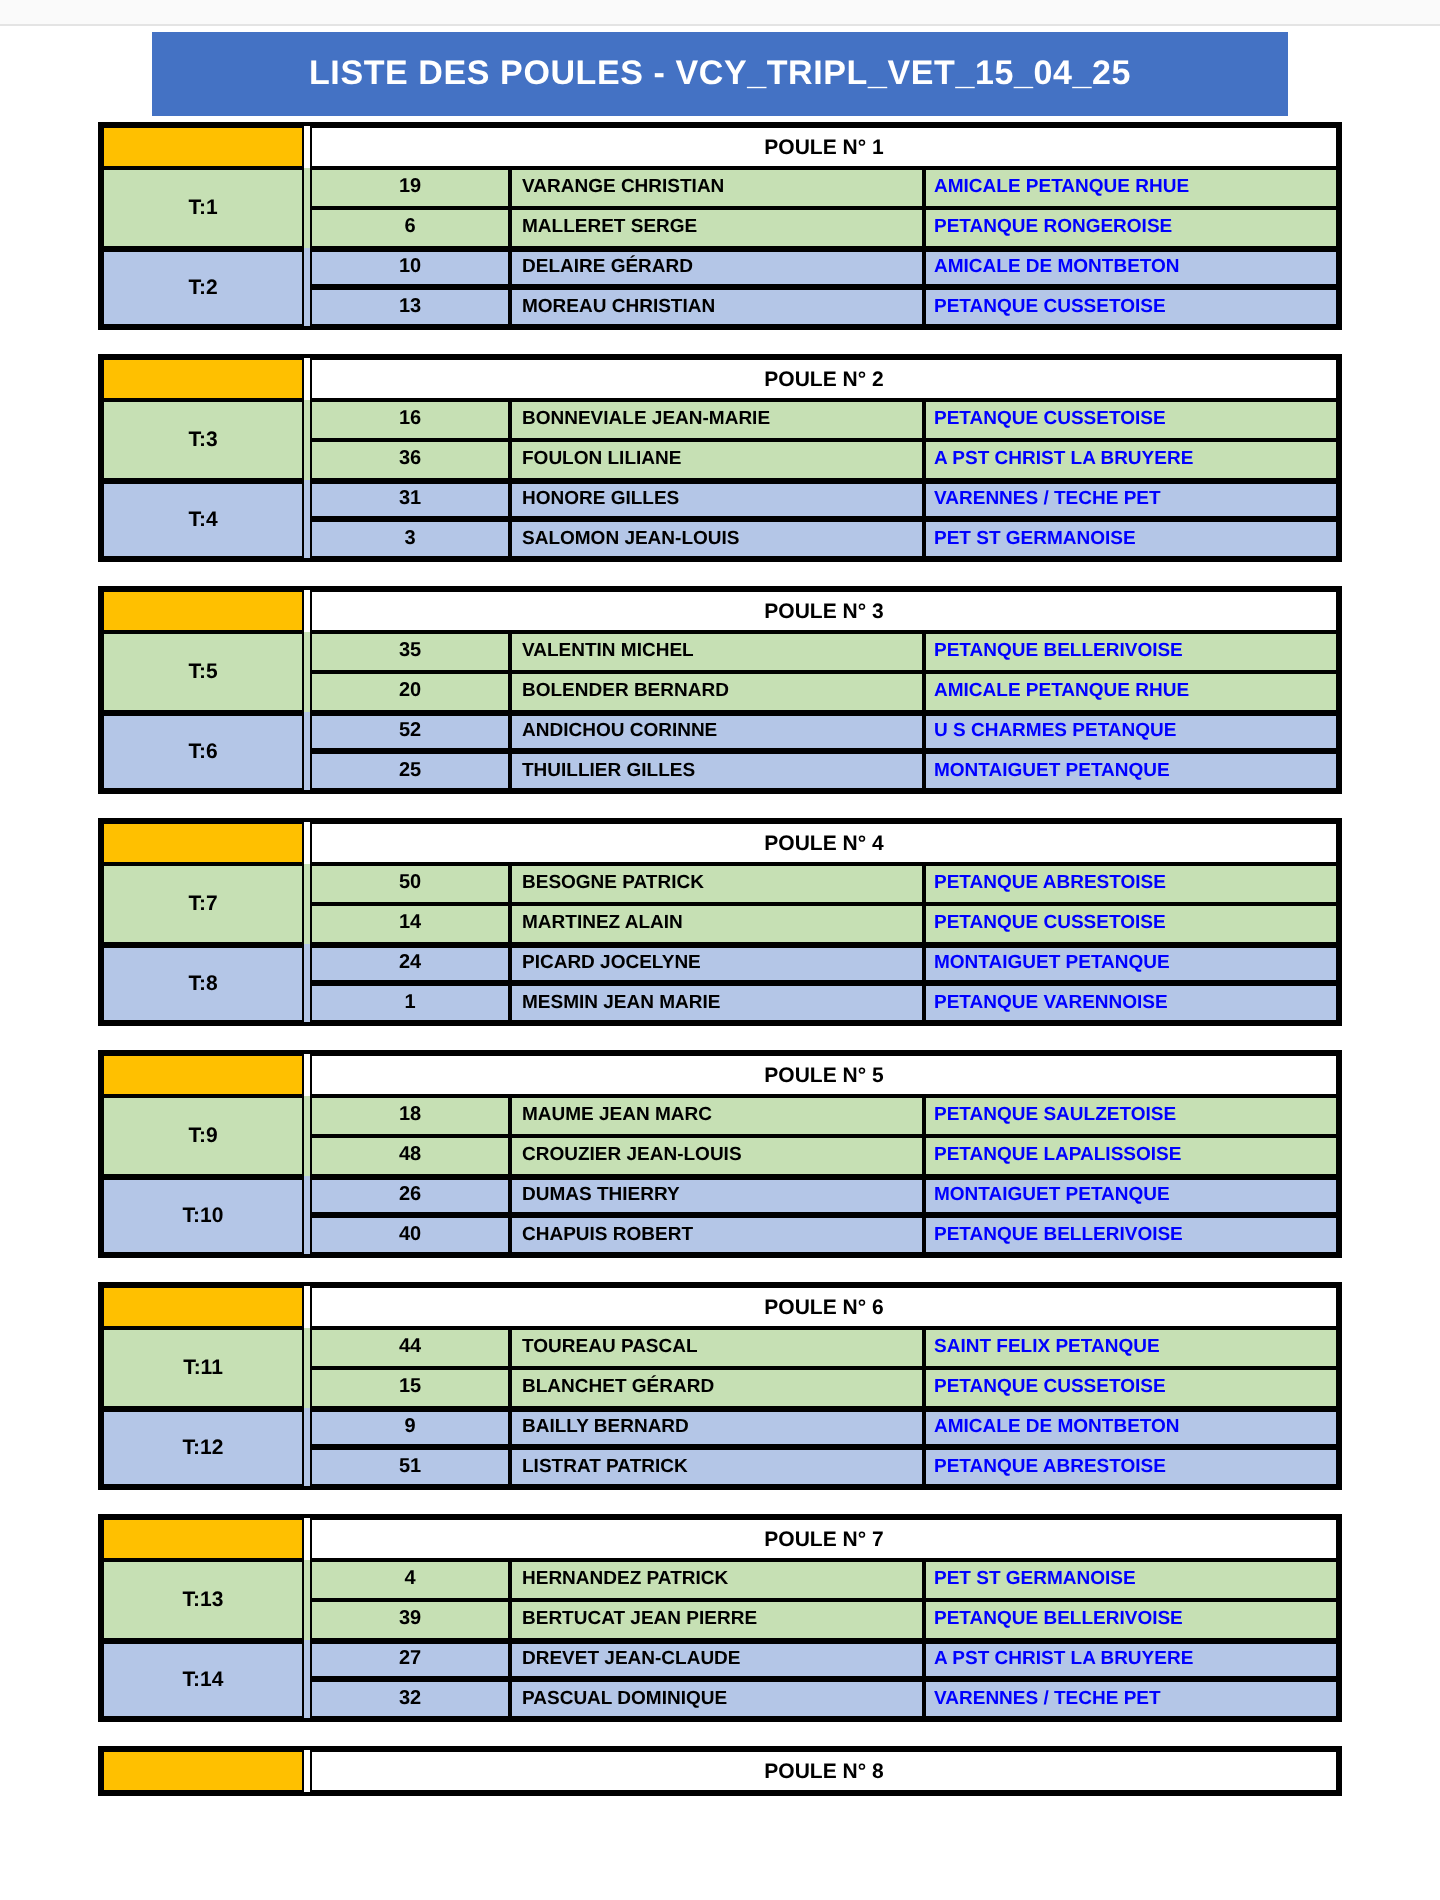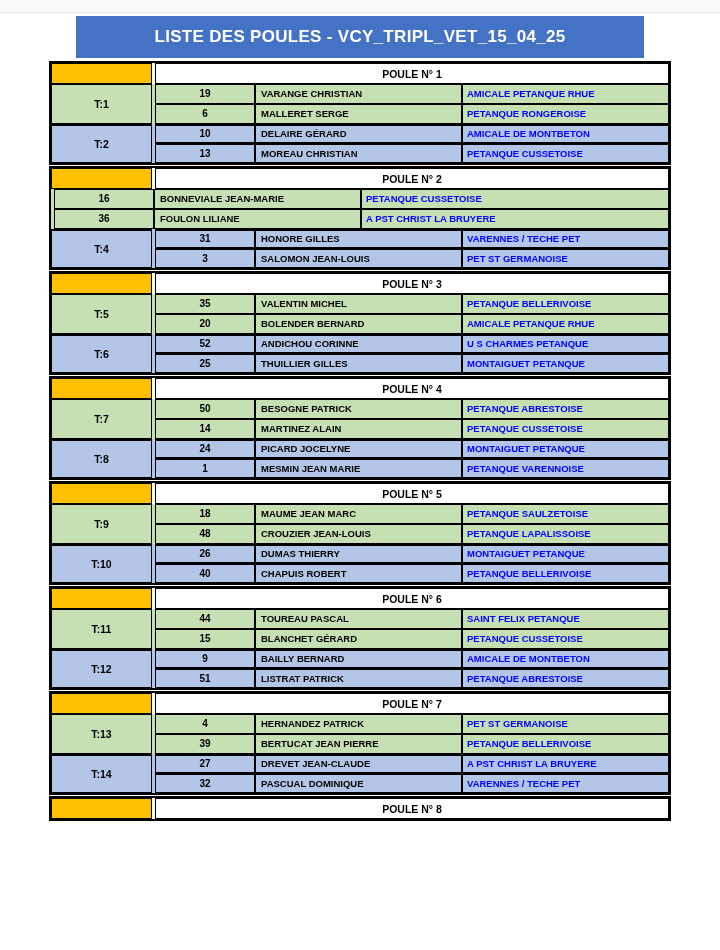--- a/index.html
+++ b/index.html
@@ -37,21 +37,21 @@
     display: flex;
     align-items: center;
     justify-content: center;
   }
   .pools {
     width: 622px;
     margin: 3px auto 0 auto;
   }
   .pool {
     border: 2px solid var(--border_black, #000);
-    margin-bottom: 1px;
+    margin-bottom: 12px;
     background: #1d4ed8;
   }
   .cell {
     border: 1px solid var(--border_black, #000);
     box-sizing: border-box;
     display: flex;
     align-items: center;
     overflow: hidden;
   }
   .pool-header { display: flex; height: 21px; }
@@ -156,20 +156,21 @@
 </div>
 
   <div class="pool">
     <div class="pool-header">
       <div class="cell terrain-col orange-cell"></div>
       <div class="gap"></div>
       <div class="cell pool-label">POULE N° 2</div>
     </div>
 
   <div class="group green">
+    <div class="cell terrain-col t-label">T:3</div>
     <div class="gap"></div>
     <div class="rows">
   <div class="player-row">
     <div class="cell num">16</div>
     <div class="cell name">BONNEVIALE JEAN-MARIE</div>
     <div class="cell club">PETANQUE CUSSETOISE</div>
   </div>
 
   <div class="player-row">
     <div class="cell num">36</div>

